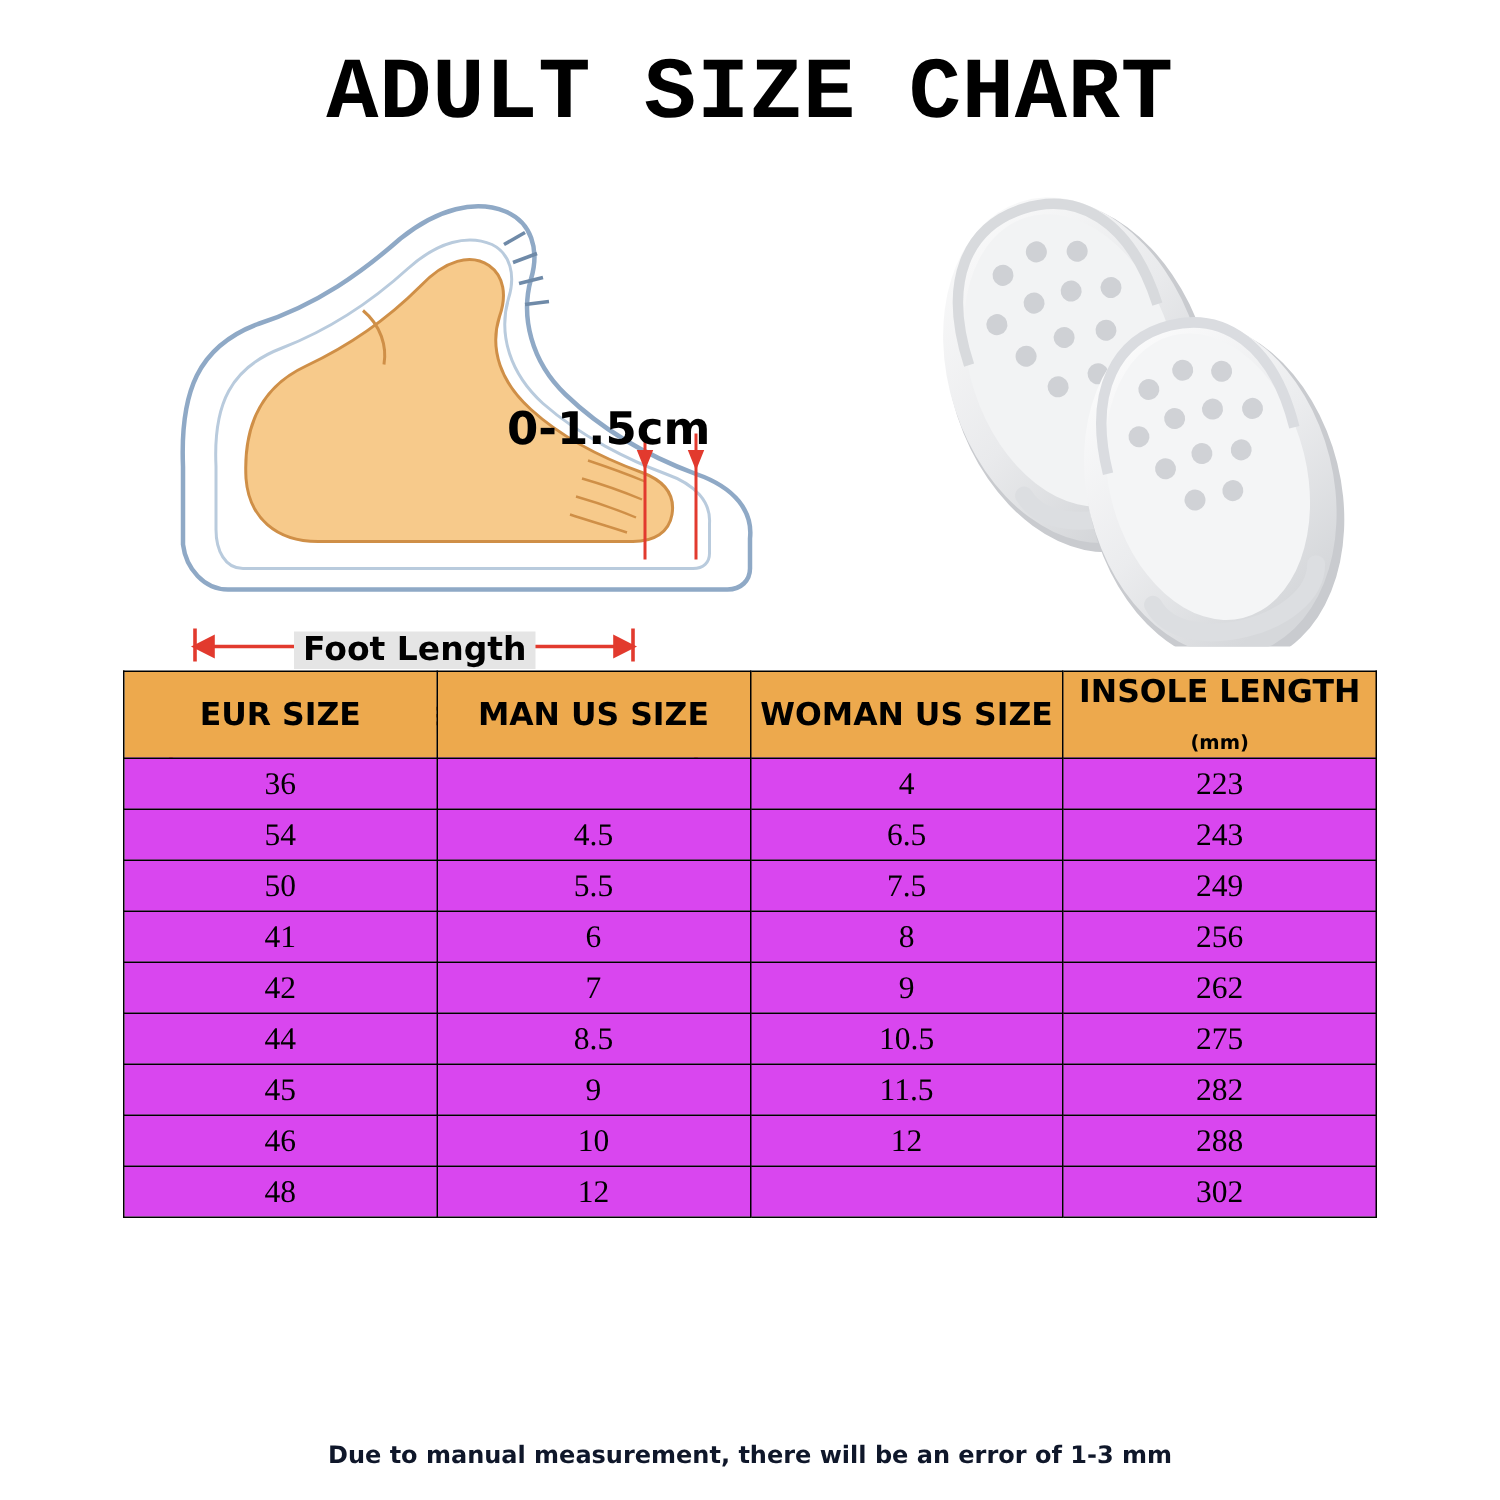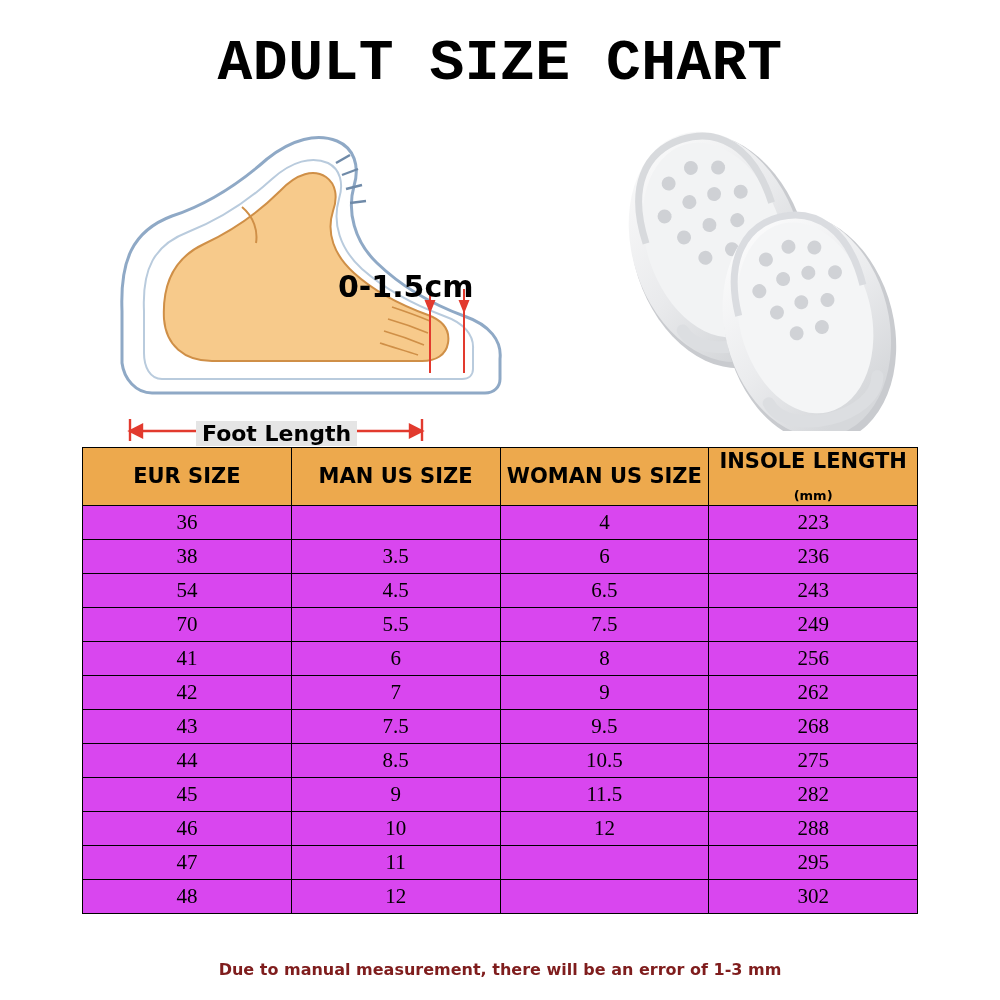--- a/index.html
+++ b/index.html
@@ -101,21 +101,21 @@
     height: 31px;
     font-size: 21px;
     background: #d946ef;
   }
   .footnote {
     position: absolute;
     left: 0;
     right: 0;
     top: 960px;
     text-align: center;
-    color: #7f1d1d;
+    color: #0f172a;
     font-size: 16px;
     font-weight: bold;
     font-family: "DejaVu Sans", sans-serif;
   }
 </style>
 </head>
 <body>
 
 <h1 id="page-title">ADULT SIZE CHART</h1>
 
@@ -272,80 +272,62 @@
       </tr>
     </thead>
     <tbody>
         <tr>
           <td>36</td>
           <td></td>
           <td>4</td>
           <td>223</td>
         </tr>
         <tr>
-          <td>38</td>
-          <td>3.5</td>
-          <td>6</td>
-          <td>236</td>
-        </tr>
-        <tr>
           <td>54</td>
           <td>4.5</td>
           <td>6.5</td>
           <td>243</td>
         </tr>
         <tr>
-          <td>70</td>
+          <td>50</td>
           <td>5.5</td>
           <td>7.5</td>
           <td>249</td>
         </tr>
         <tr>
           <td>41</td>
           <td>6</td>
           <td>8</td>
           <td>256</td>
         </tr>
         <tr>
           <td>42</td>
           <td>7</td>
           <td>9</td>
           <td>262</td>
         </tr>
         <tr>
-          <td>43</td>
-          <td>7.5</td>
-          <td>9.5</td>
-          <td>268</td>
-        </tr>
-        <tr>
           <td>44</td>
           <td>8.5</td>
           <td>10.5</td>
           <td>275</td>
         </tr>
         <tr>
           <td>45</td>
           <td>9</td>
           <td>11.5</td>
           <td>282</td>
         </tr>
         <tr>
           <td>46</td>
           <td>10</td>
           <td>12</td>
           <td>288</td>
         </tr>
         <tr>
-          <td>47</td>
-          <td>11</td>
-          <td></td>
-          <td>295</td>
-        </tr>
-        <tr>
           <td>48</td>
           <td>12</td>
           <td></td>
           <td>302</td>
         </tr>
       </tbody>
   </table>
 </div>
 
 <div class="footnote">Due to manual measurement, there will be an error of 1-3 mm</div>

